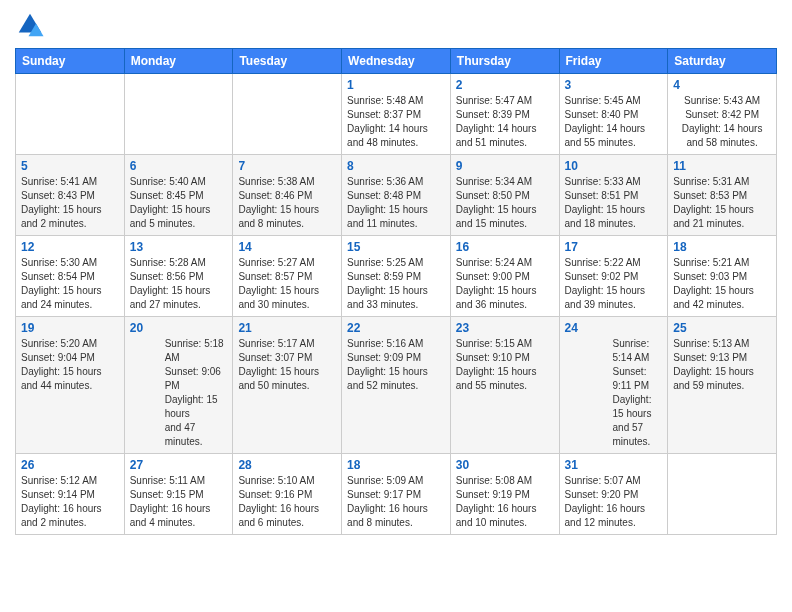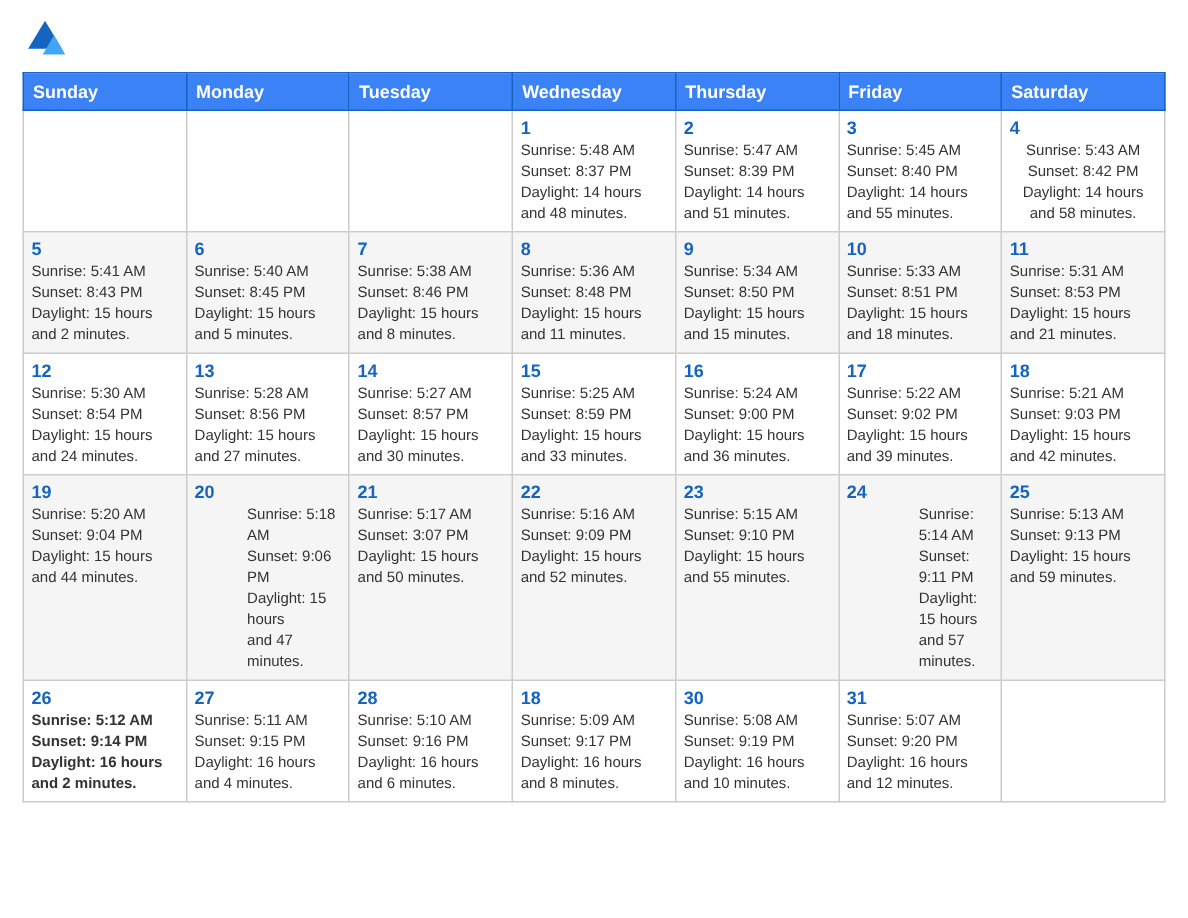--- a/index.html
+++ b/index.html
@@ -315,21 +315,21 @@
             <span class="day-number">25</span>
             <div class="day-info" style="white-space: pre-line;">Sunrise: 5:13 AM
 Sunset: 9:13 PM
 Daylight: 15 hours
 and 59 minutes.</div>
           </td>
         </tr>
         <tr>
           <td>
             <span class="day-number">26</span>
-            <div class="day-info" style="white-space: pre-line; font-weight: bold;">Sunrise: 5:12 AM
+            <div class="day-info" style="white-space: pre-line;">Sunrise: 5:12 AM
 Sunset: 9:14 PM
 Daylight: 16 hours
 and 2 minutes.</div>
           </td>
           <td>
             <span class="day-number">27</span>
             <div class="day-info" style="white-space: pre-line;">Sunrise: 5:11 AM
 Sunset: 9:15 PM
 Daylight: 16 hours
 and 4 minutes.</div>

